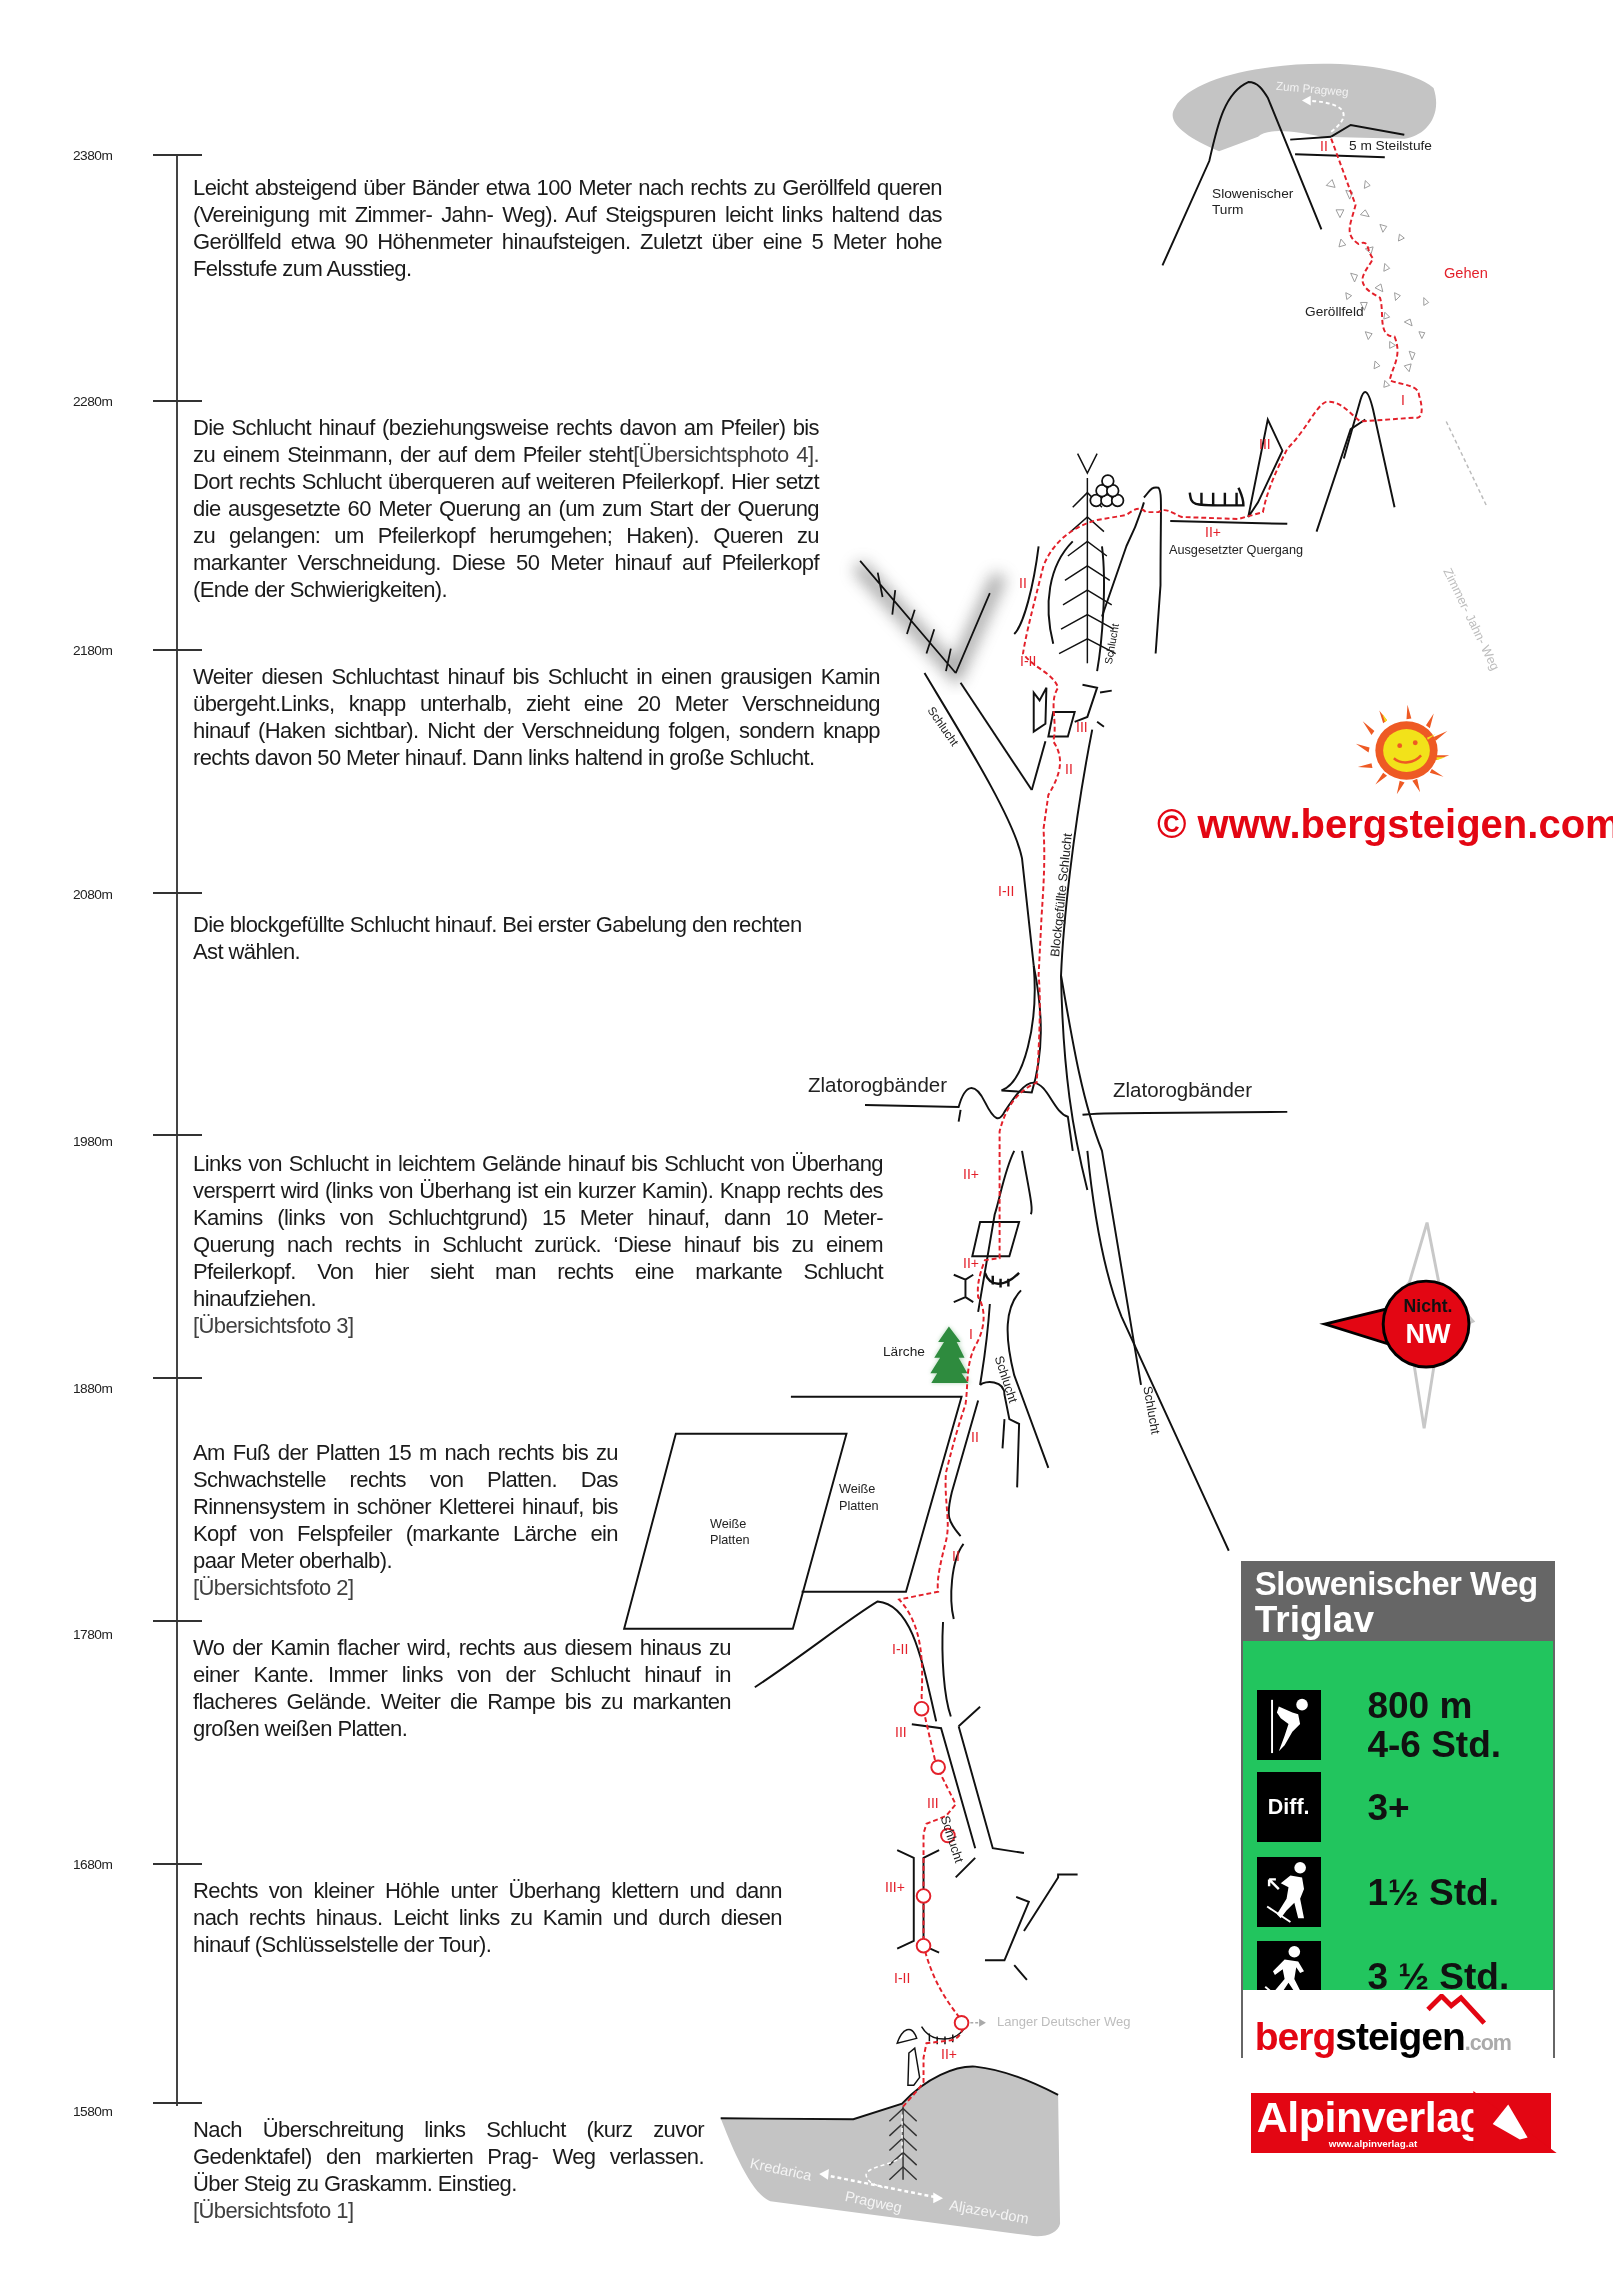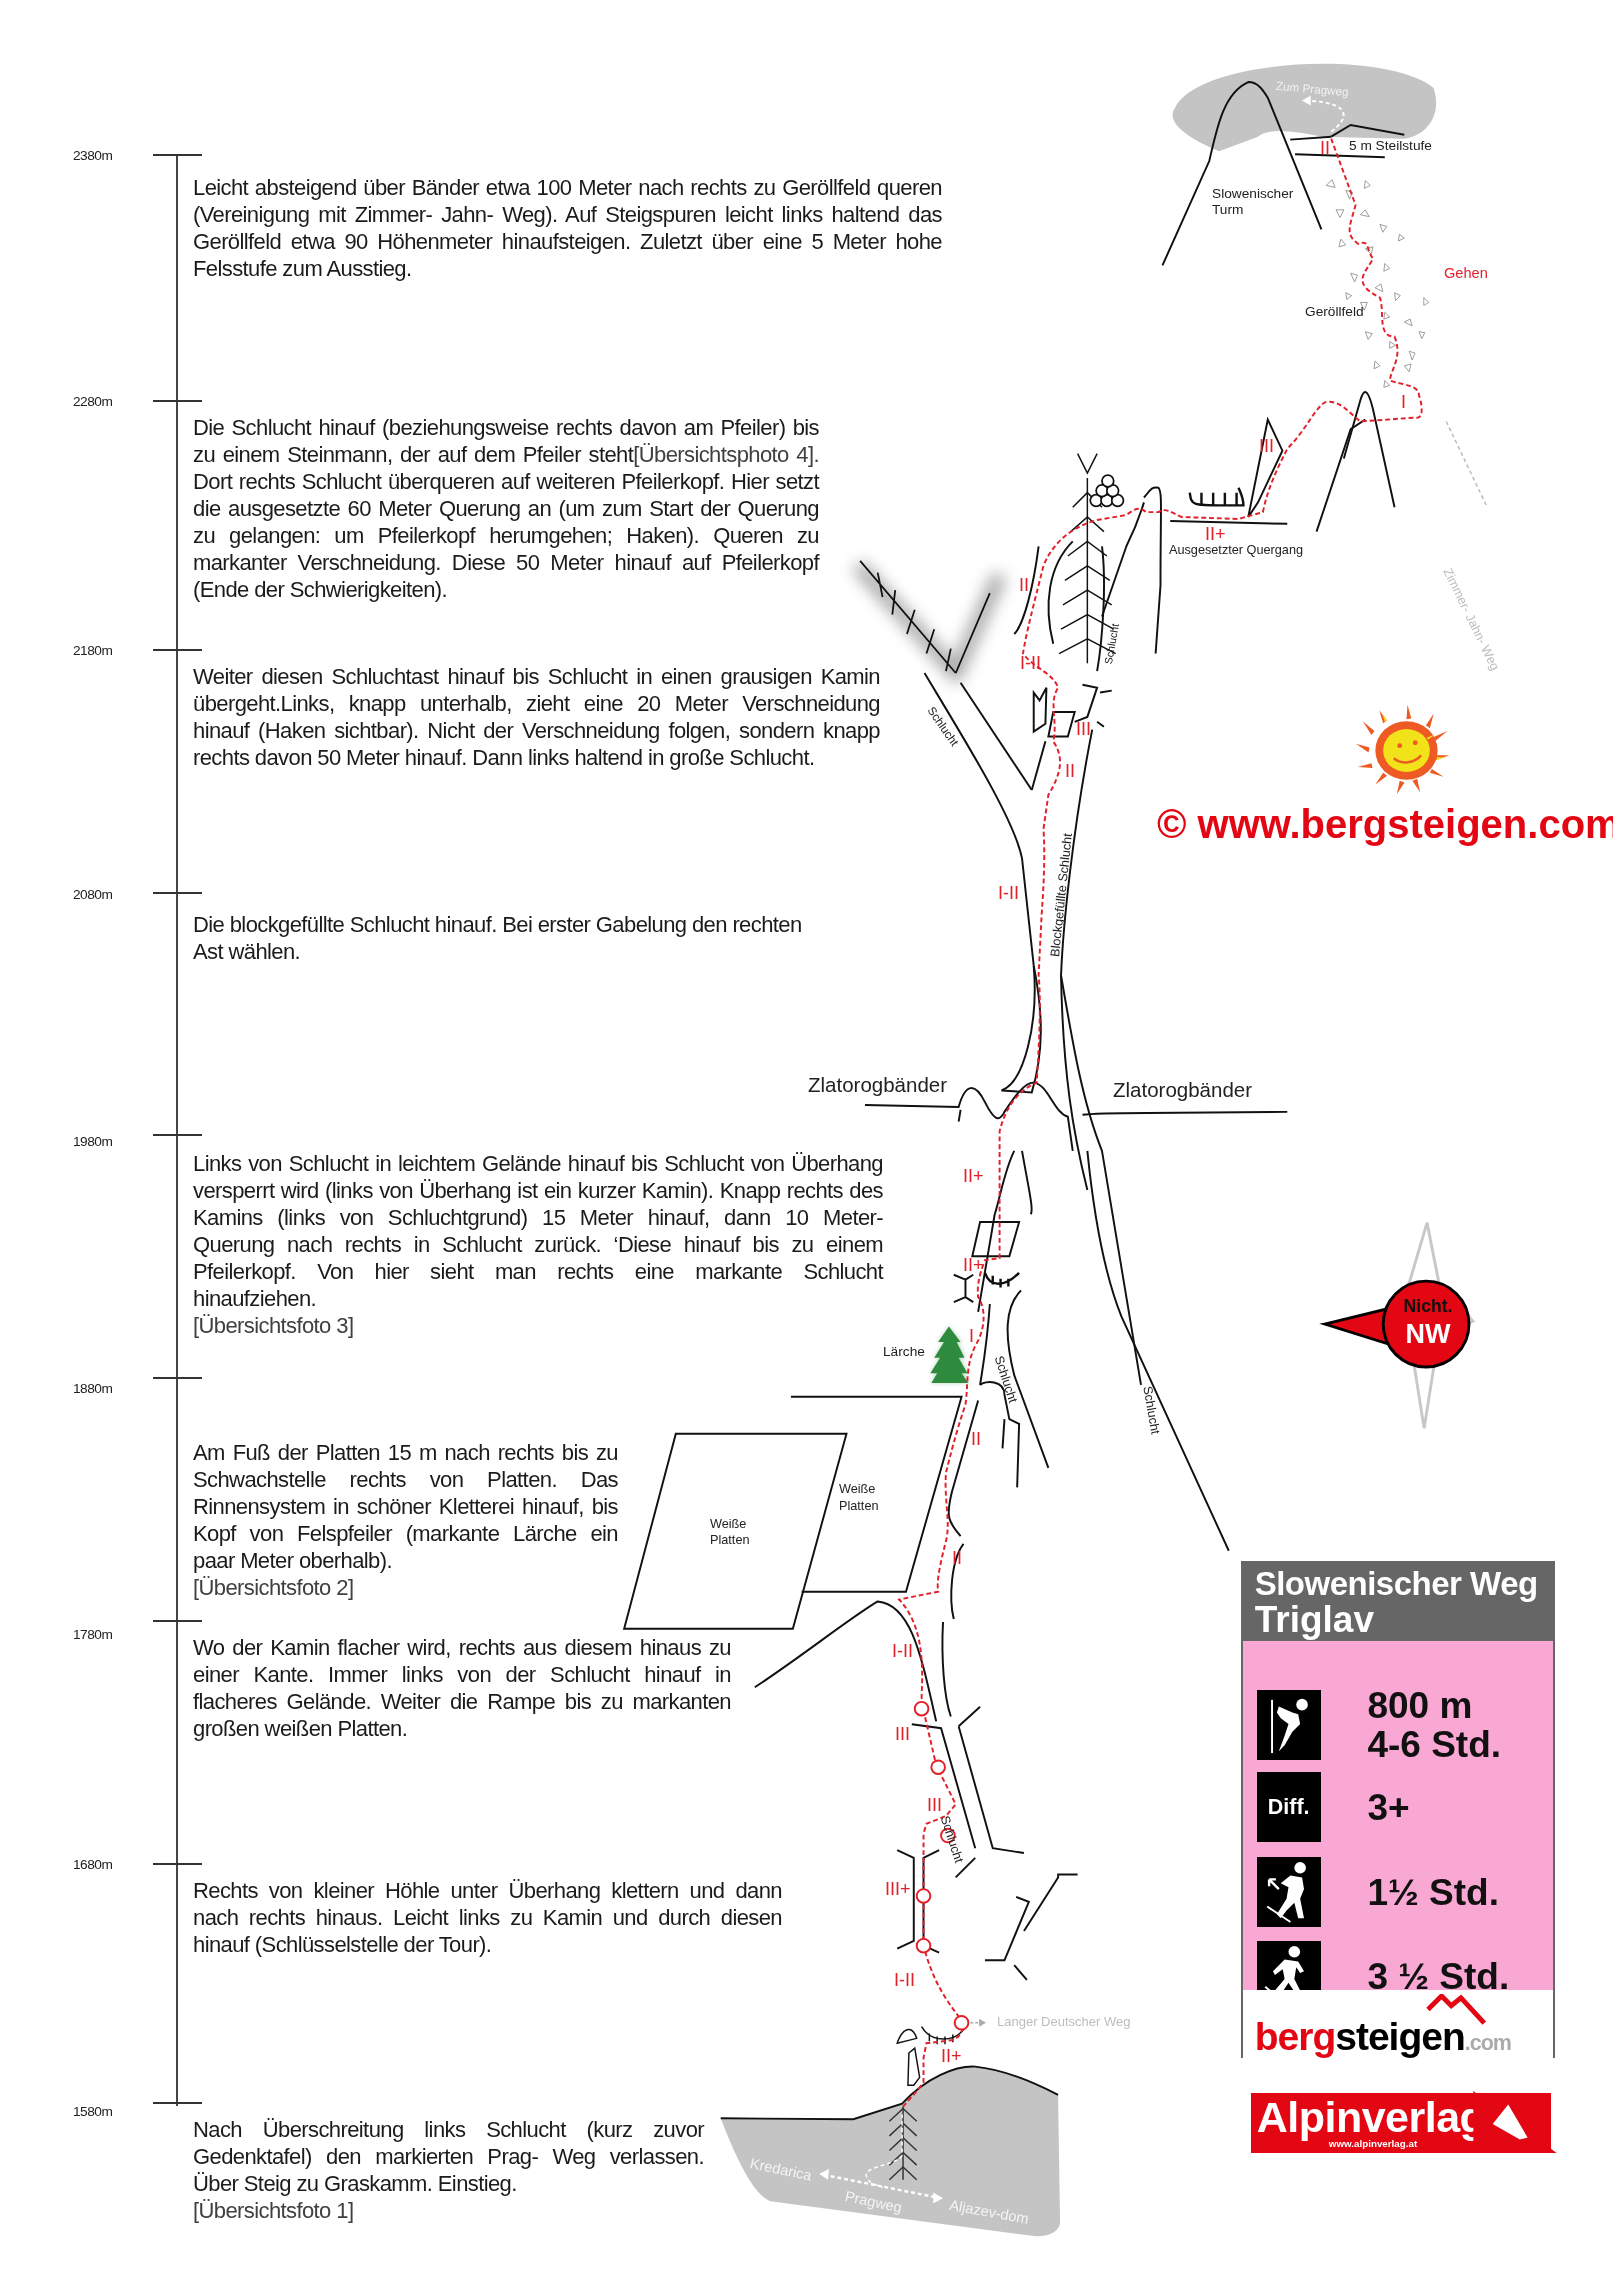--- a/index.html
+++ b/index.html
@@ -6,26 +6,26 @@
   body { width: 1613px; height: 2294px; position: relative; overflow: hidden; font-family: "Liberation Sans", sans-serif; color: #1a1a1a; }
   .abs { position: absolute; }
   .alt-label { position: absolute; left: 73px; font-size: 13.7px; color: #222; font-family: "Liberation Sans", sans-serif; letter-spacing: -0.5px; }
   .tick { position: absolute; left: 153px; width: 49px; height: 2px; background: #333; }
   .axis { position: absolute; left: 176px; top: 154px; width: 2px; height: 1952px; background: #444; }
   .desc { position: absolute; left: 193px; font-size: 22px; line-height: 27px; text-align: justify; color: #1b1b1b; font-family: "Liberation Sans", sans-serif; letter-spacing: -0.6px; }
   .desc .ref { color: #404040; }
   svg.topo { position: absolute; left: 0; top: 0; }
   .lbl { position: absolute; font-size: 13.7px; color: #222; white-space: nowrap; }
   .lbl-lg { font-size: 20.5px; }
-  .grade { position: absolute; color: #e3202a; font-size: 18px; font-family: "Liberation Sans", sans-serif; white-space: nowrap; }
+  .grade { position: absolute; color: #e3202a; font-size: 14px; font-family: "Liberation Sans", sans-serif; white-space: nowrap; }
   .gray-lbl { position: absolute; color: #bdbdbd; font-size: 13px; white-space: nowrap; }
   .white-lbl { position: absolute; color: #f4f4f4; font-size: 14.6px; white-space: nowrap; }
   .copyright { position: absolute; left: 1133px; top: 802px; color: #e30613; font-weight: bold; font-size: 40px; font-family: "Liberation Sans", sans-serif; white-space: nowrap; margin-left: 24px; }
   
-  .infobox { position: absolute; left: 1241px; top: 1561px; width: 314px; height: 497px; background: #f9a8d4; border: 2px solid #666; border-top: none; box-sizing: border-box; }
+  .infobox { position: absolute; left: 1241px; top: 1561px; width: 314px; height: 497px; background: #22c55e; border: 2px solid #666; border-top: none; box-sizing: border-box; }
   .ib-head { background: #666666; color: #fff; font-weight: bold; padding: 5.9px 7.8px 9.8px 11.7px; height: 80px; box-sizing: border-box; }
   .ib-title { font-size: 33px; line-height: 33px; letter-spacing: -0.5px; white-space: nowrap; }
   .ib-sub { font-size: 37px; line-height: 39px; }
   .ib-row { position: absolute; left: 13.7px; display: flex; align-items: center; gap: 33px; }
   .ib-icon { width: 64px; height: 70px; background: #000; color: #fff; display: flex; align-items: center; justify-content: center; }
   .ib-icon.diff { font-weight: bold; font-size: 21.5px; }
   .ib-val { margin-left: 13.7px; font-weight: bold; font-size: 37px; line-height: 39px; color: #111; }
   .ib-logo1 { position: absolute; left: 0; top: 429px; width: 310px; height: 88px; background: #fff; }
   .ib-logo2 { position: absolute; left: 7.8px; top: 532px; width: 300px; height: 60px; background: #e30613; }
 </style>

